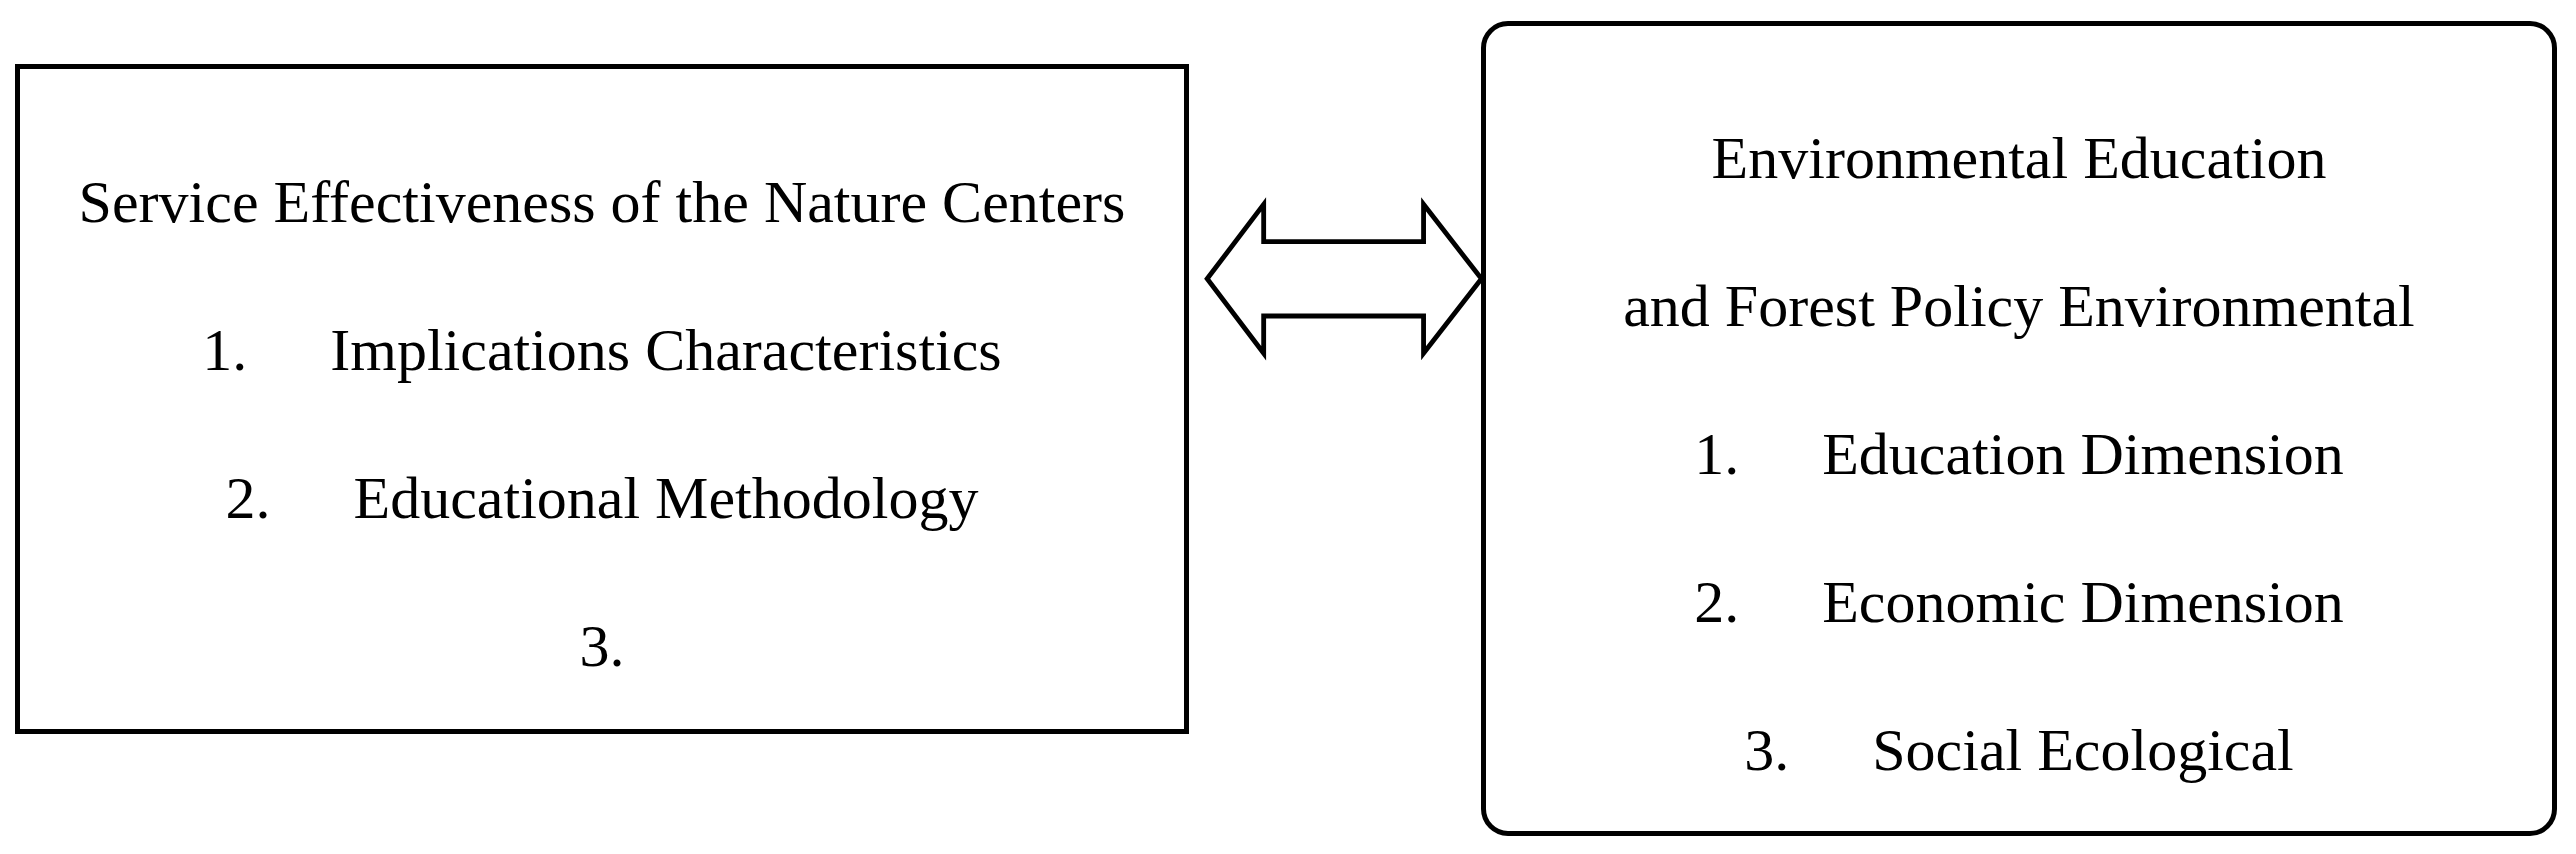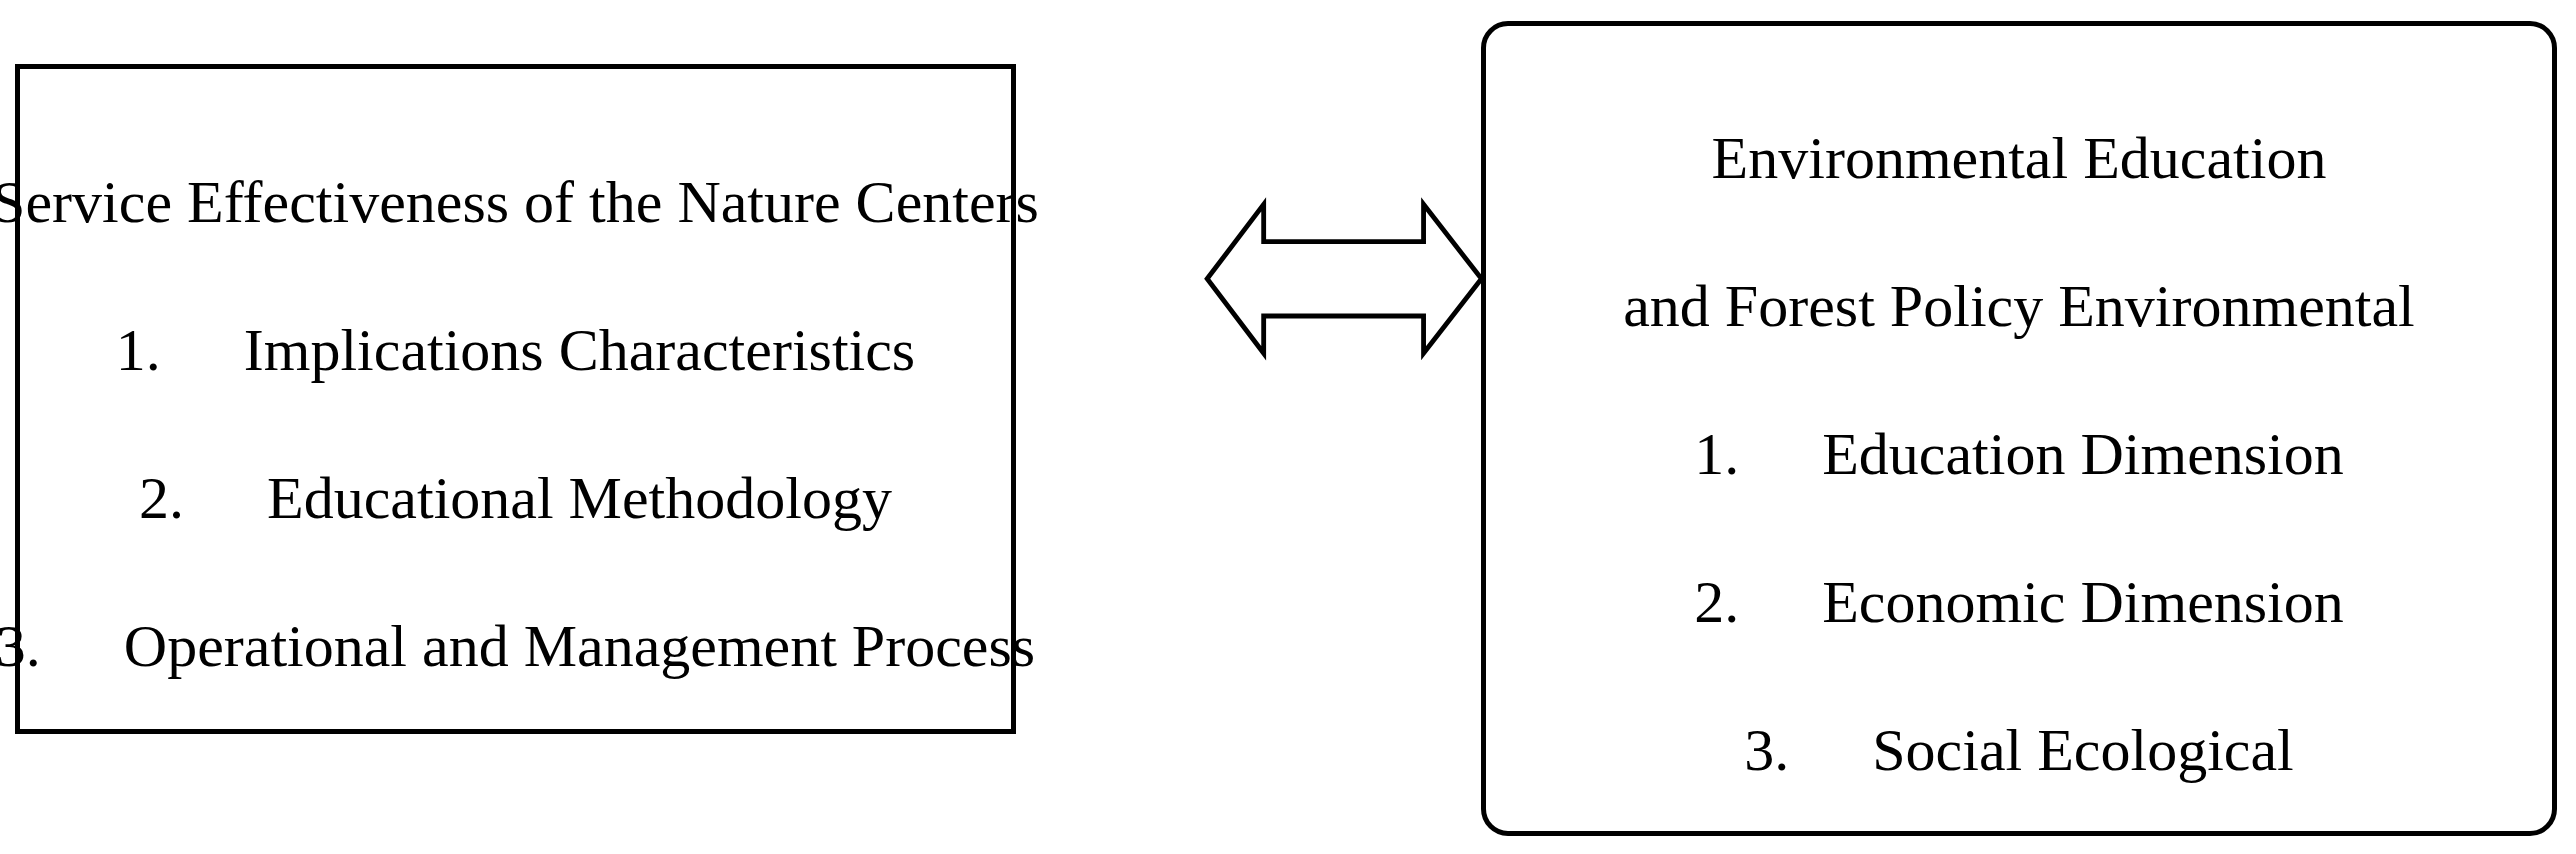--- a/index.html
+++ b/index.html
@@ -21,21 +21,21 @@
     background: #ffffff;
     border: 5.5px solid #000000;
     box-sizing: border-box;
     display: flex;
     flex-direction: column;
     align-items: center;
   }
   .left-box {
     left: 15px;
     top: 64px;
-    width: 1001px;
+    width: 1174px;
     height: 670px;
     padding-top: 59px;
   }
   .right-box {
     left: 1481px;
     top: 21px;
     width: 1076px;
     height: 815px;
     padding-top: 58px;
     border-radius: 27px;
@@ -80,21 +80,20 @@
     <div class="line item-line">
       <span>1.</span>
       <span>Implications Characteristics</span>
     </div>
     <div class="line item-line">
       <span>2.</span>
       <span>Educational Methodology</span>
     </div>
     <div class="line item-line">
       <span>3.</span>
-      <span>Operational and Management Process</span>
     </div>
   </div>
 
   <svg class="arrow-svg" viewBox="0 0 408 222" aria-hidden="true">
     <polygon points="4,110 86,2 86,56 318,56 318,2 402,110 318,218 318,164 86,164 86,218"></polygon>
   </svg>
 
   <div class="box right-box">
     <div class="line">Environmental Education</div>
     <div class="line">and Forest Policy Environmental</div>

